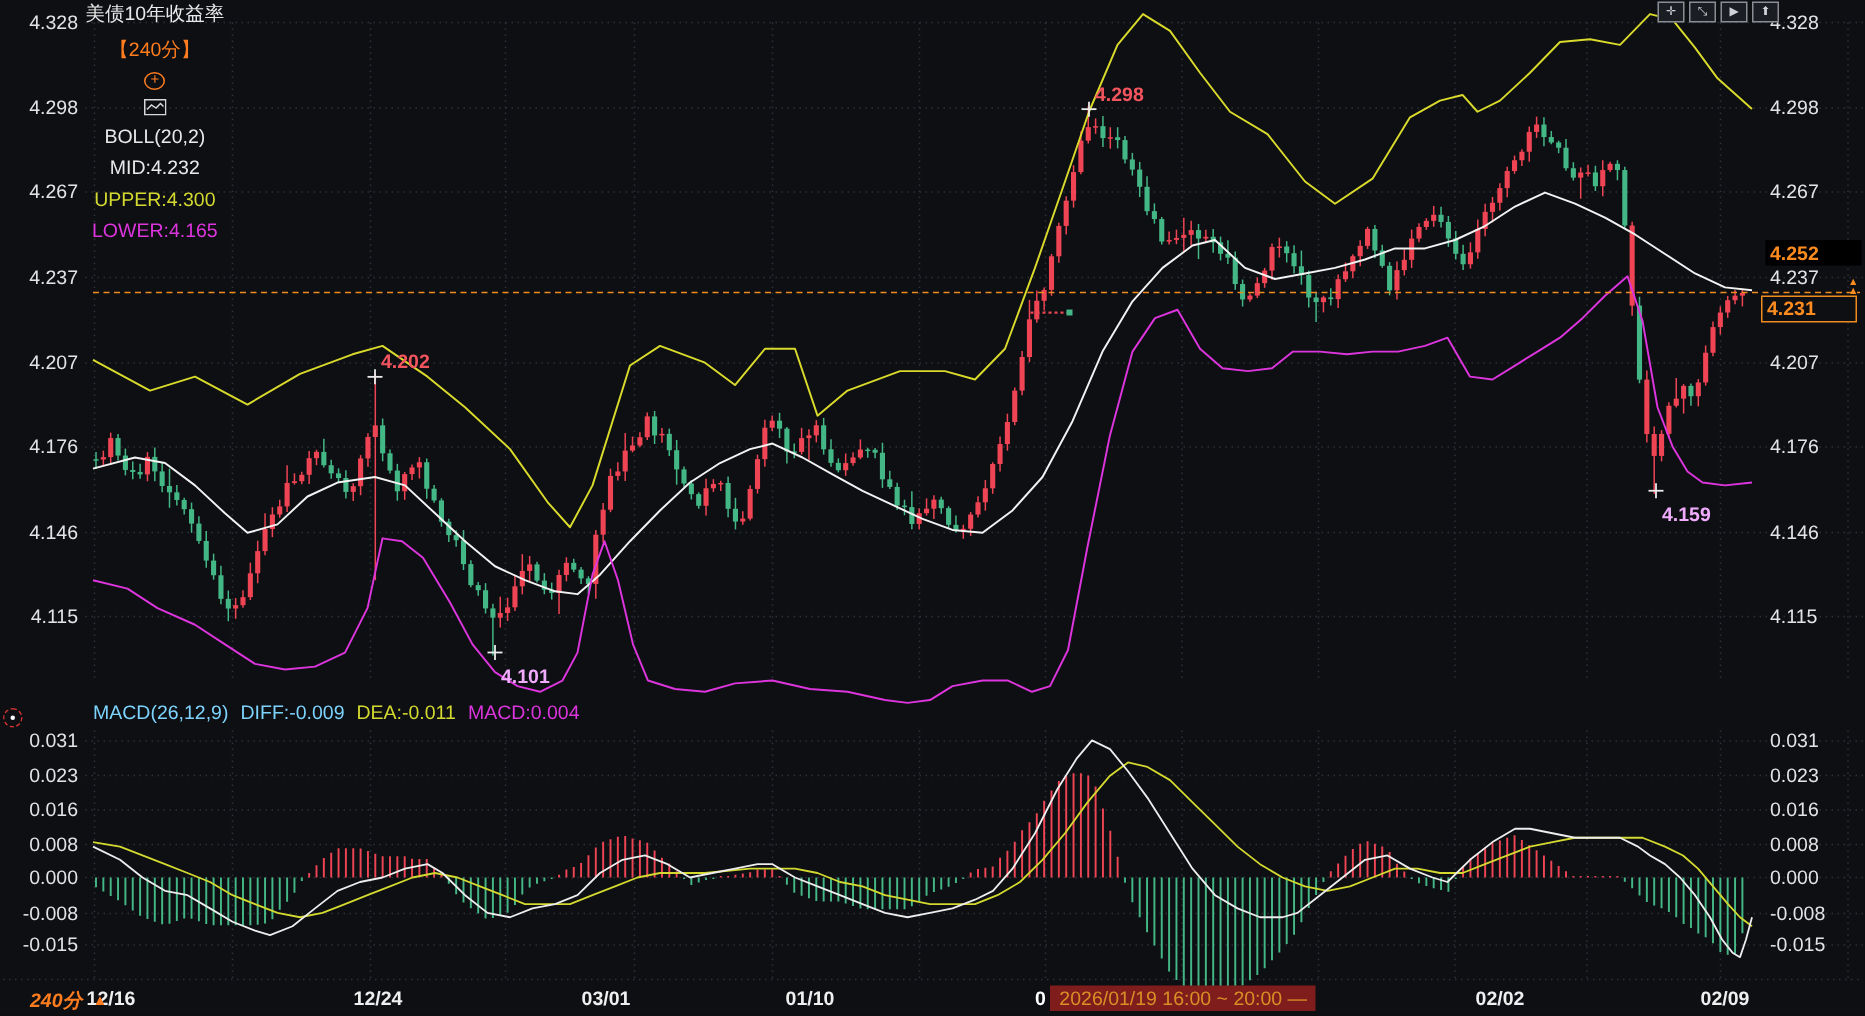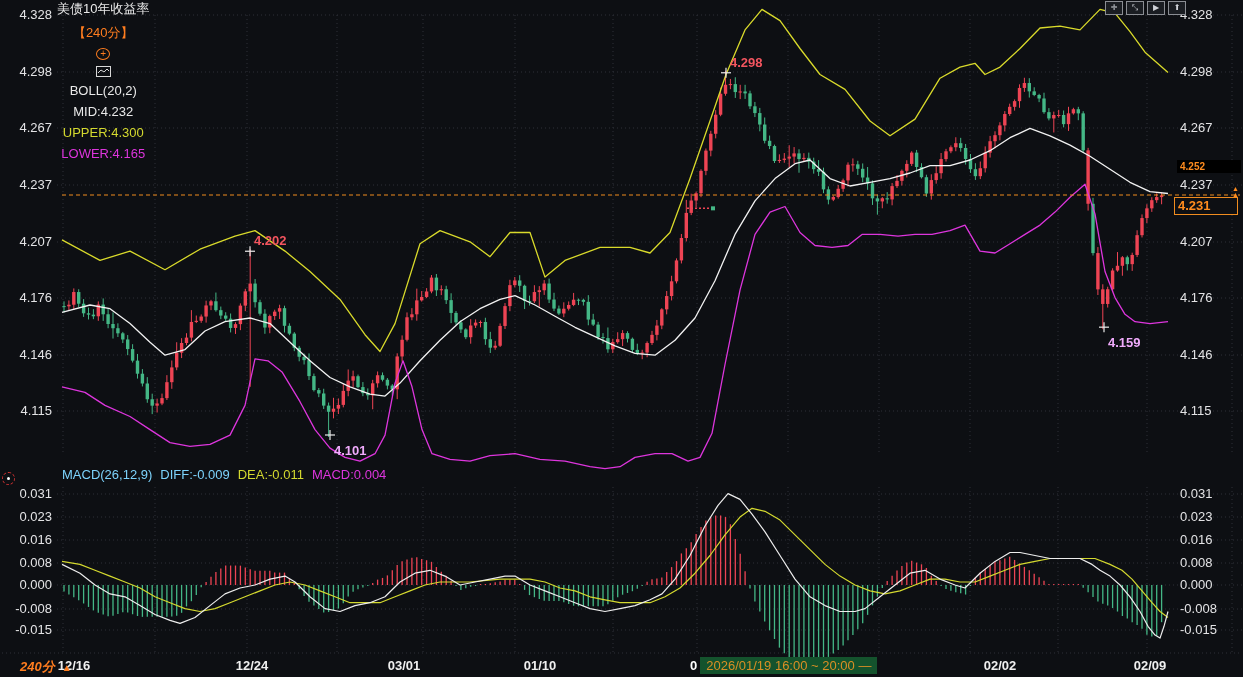--- a/index.html
+++ b/index.html
@@ -17,41 +17,41 @@
       border:1px solid #ff7d1f;border-radius:50%;color:#ff7d1f;font-size:10px;line-height:10px;}
   
   .toolbar{left:1105px;top:1px;display:flex;gap:3px;z-index:6;}
   .tbtn{width:16px;height:12px;border:1px solid #8a8d93;background:#1a1d22;color:#cfd2d8;
         font-size:8px;line-height:11px;text-align:center;cursor:pointer;}
   
   .tick{position:absolute;font-size:13px;color:#e3e3e5;z-index:4;} 
   .date-lbl{position:absolute;top:658px;font-size:13px;font-weight:700;color:#efefef;
             transform:translateX(-50%);z-index:4;}
   
-  .badge-high{left:1177px;top:160px;width:58px;background:#000;color:#ff8c1e;font-size:10px;
+  .badge-high{left:1177px;top:160px;width:58px;background:#000;color:#ff8c1e;font-size:13px;
               font-weight:700;padding:1px 3px;z-index:6;}
   .badge-last{left:1174px;top:197px;width:56px;border:1px solid #f08c1f;background:#0d0f13;
               color:#ff8c1e;font-size:13px;font-weight:700;padding:0 3px 1px 3px;z-index:6;}
   .marker-arrows{left:1232px;top:186px;display:flex;flex-direction:column;align-items:center;
               color:#ff8c1e;font-size:7px;line-height:6px;z-index:6;}
   
   .macd-hdr{left:62px;top:467px;display:flex;align-items:center;gap:8px;font-size:13px;z-index:5;}
   .t-cream{color:#7dd3fc;}
   
   .ann{position:absolute;font-size:13px;font-weight:700;z-index:5;}
   .ann-red{color:#f3555f;}
   .ann-green{color:#f0abfc;}
   
   .period-lbl{left:20px;top:658px;display:flex;align-items:center;gap:7px;z-index:5;}
   .period-txt{color:#ff7d1f;font-size:13px;font-weight:700;font-style:italic;}
   .period-arrow{color:#ff7d1f;font-size:10px;}
   
   .time-tip{left:690px;top:657px;display:flex;align-items:center;z-index:5;}
   .tip-prefix{color:#fff;font-size:13px;font-weight:700;}
-  .tip-box{margin-left:3px;background:#14532d;color:#d98f25;font-size:13px;padding:1px 6px;}
+  .tip-box{margin-left:3px;background:#7f1d1d;color:#d98f25;font-size:13px;padding:1px 6px;}
   
   .watermark{left:1106px;top:614px;font-size:37px;color:#c9ccd4;letter-spacing:1px;z-index:7;opacity:.95;}
   
   .record{left:2px;top:472px;width:11px;height:11px;border:1px dashed #d23333;border-radius:50%;
           z-index:5;display:flex;align-items:center;justify-content:center;}
   .record i{width:3px;height:3px;background:#fff;border-radius:50%;}
   .kline-ic{display:inline-block;line-height:0;}
 </style>
 </head>
 <body>

